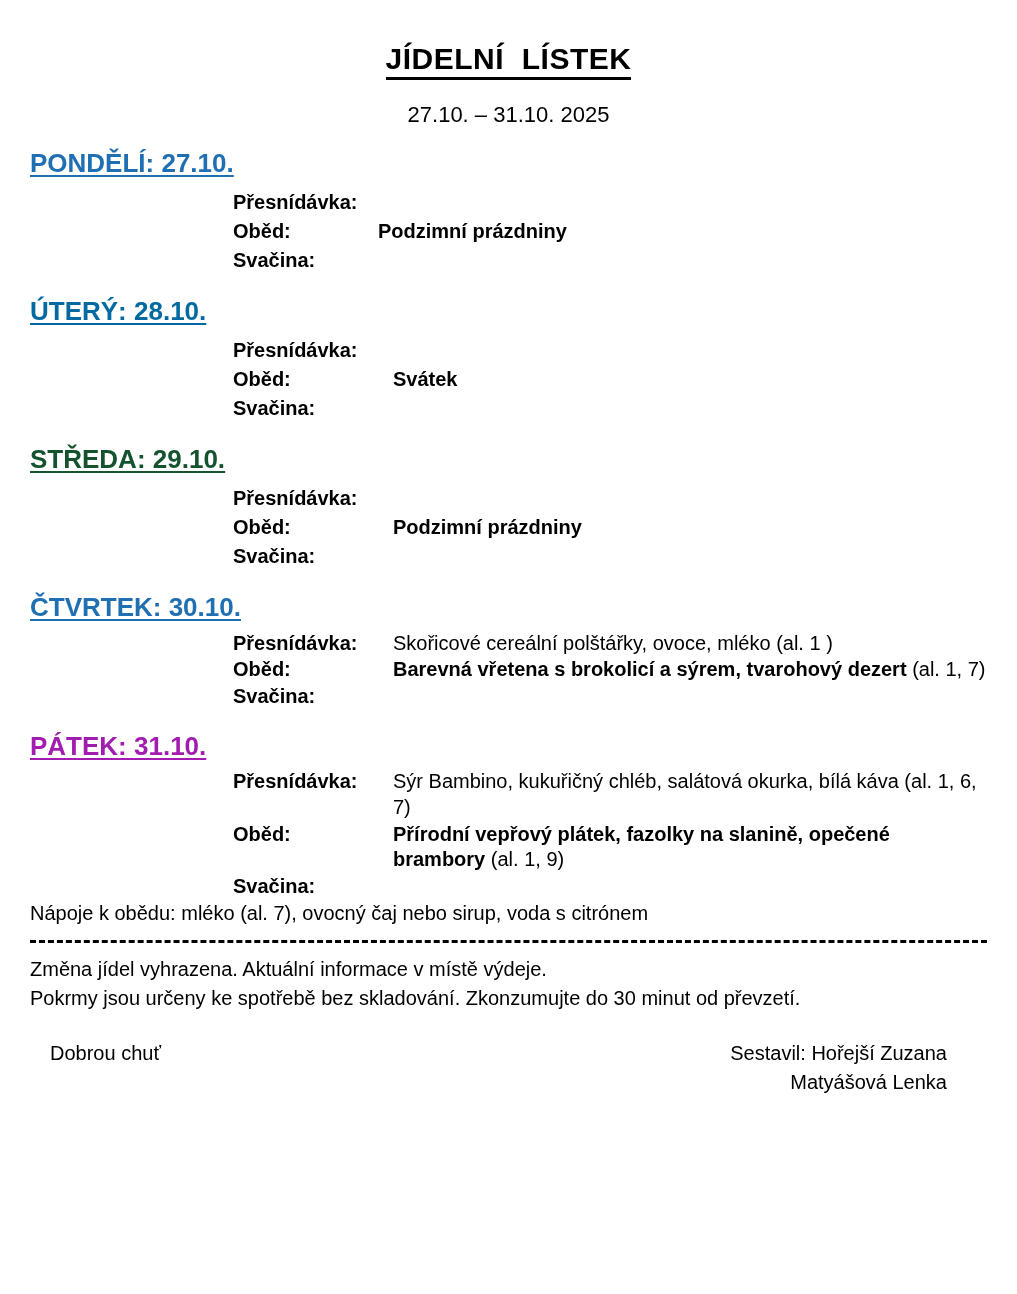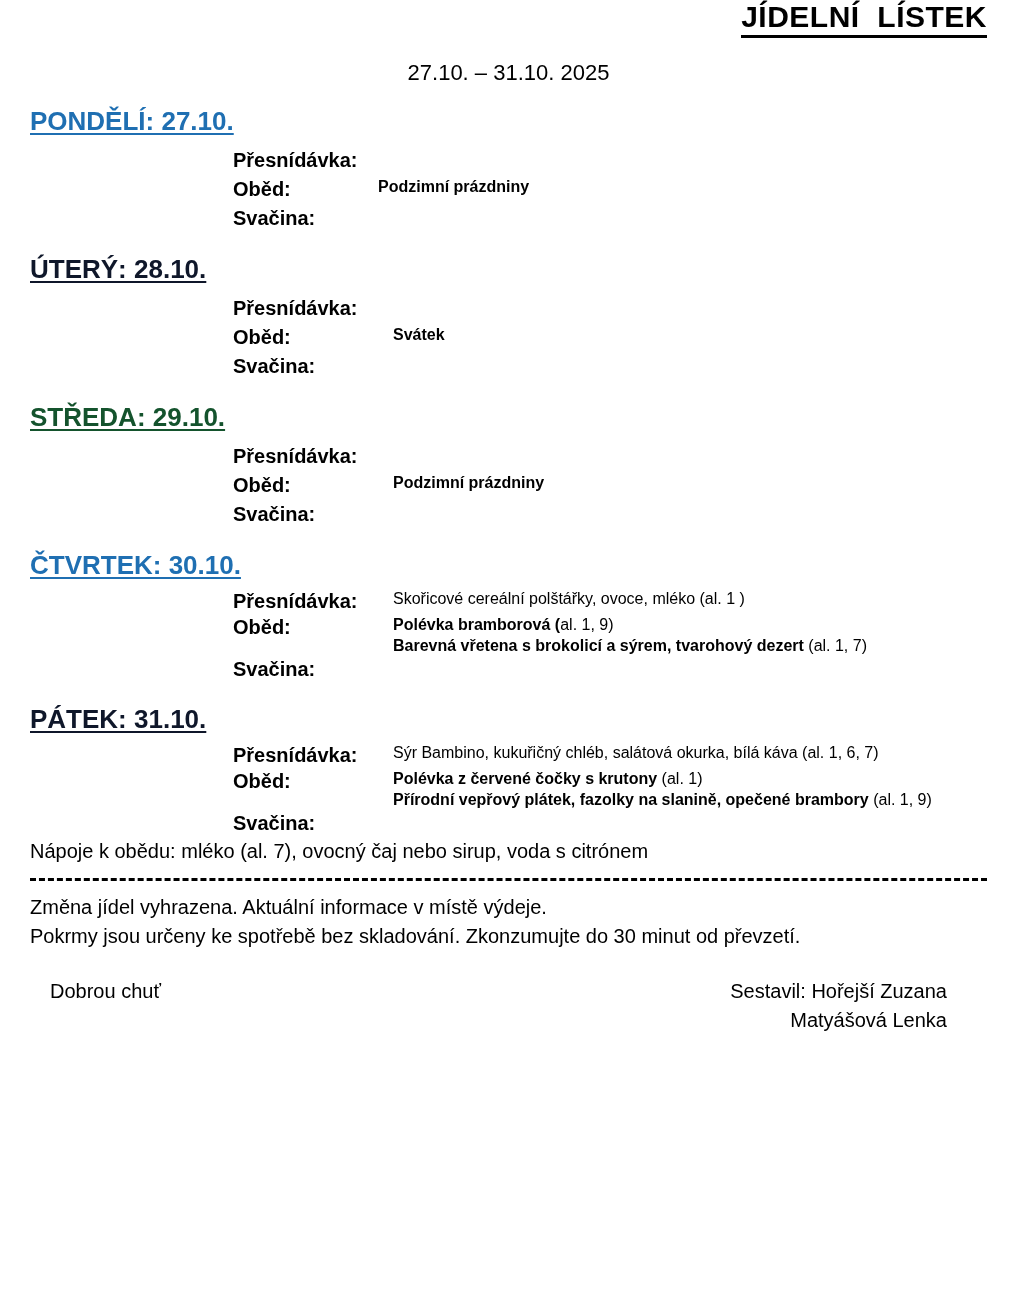--- a/index.html
+++ b/index.html
@@ -18,24 +18,25 @@
   .page {
     position: relative;
     width: 1017px;
     min-height: 1294px;
     box-sizing: border-box;
     padding: 0 30px 0 30px;
   }
 
   
   .doc-title {
-    text-align: right;
+    text-align: center;
     font-size: 30px;
     font-weight: bold;
     letter-spacing: 0.5px;
+    padding-top: 42px;
     line-height: 1.1;
   }
   .doc-title .ul {
     display: inline-block;
     border-bottom: 3px solid #000;
     padding-bottom: 2px;
     white-space: pre;
   }
   .doc-subtitle {
     text-align: center;
@@ -74,21 +75,21 @@
     flex: 0 0 auto;
     width: 160px;
     padding-left: 203px;
     box-sizing: content-box;
     font-size: 20px;
     font-weight: bold;
     white-space: nowrap;
   }
   .meal-value {
     flex: 1 1 auto;
-    font-size: 16px;
+    font-size: 20px;
     font-weight: normal;
     max-width: 600px;
   }
   .meal-value .b { font-weight: bold; }
   .meal-value .n { font-weight: normal; }
 
   
   .meal-value.closed {
     font-weight: bold;
   }
@@ -159,21 +160,21 @@
         <div class="meal-value closed">Podzimní prázdniny</div>
       </div>
       <div class="meal-row">
         <div class="meal-label">Svačina:</div>
         <div class="meal-value closed"></div>
       </div>
     </div>
   </div>
 
   <div class="day-block closed">
-    <div class="day-heading" style="color: #0f172a;"><span class="day-heading-inner">ÚTERÝ: 28.10.</span></div>
+    <div class="day-heading" style="color: #0369a1;"><span class="day-heading-inner">ÚTERÝ: 28.10.</span></div>
     <div class="meal-rows">
       <div class="meal-row">
         <div class="meal-label">Přesnídávka:</div>
         <div class="meal-value closed"></div>
       </div>
       <div class="meal-row">
         <div class="meal-label">Oběd:</div>
         <div class="meal-value closed">Svátek</div>
       </div>
       <div class="meal-row">
@@ -204,41 +205,39 @@
   <div class="day-block open">
     <div class="day-heading" style="color: rgb(31, 111, 178);"><span class="day-heading-inner">ČTVRTEK: 30.10.</span></div>
     <div class="meal-rows">
       <div class="meal-row">
         <div class="meal-label">Přesnídávka:</div>
         <div class="meal-value">Skořicové cereální polštářky, ovoce, mléko (al. 1 )</div>
       </div>
       <div class="meal-row">
         <div class="meal-label">Oběd:</div>
         <div class="meal-value">
-          <div><span class="b">Polévka bramborová (</span><span class="n">al. 1, 9)</span></div>
           <div><span class="b">Barevná vřetena s brokolicí a sýrem, tvarohový dezert </span><span class="n">(al. 1, 7)</span></div>
         </div>
       </div>
       <div class="meal-row">
         <div class="meal-label">Svačina:</div>
       </div>
     </div>
   </div>
 
   <div class="day-block open">
-    <div class="day-heading" style="color: #0f172a; text-decoration: underline;"><span class="day-heading-inner">PÁTEK: 31.10.</span></div>
+    <div class="day-heading" style="color: #a21caf; text-decoration: underline;"><span class="day-heading-inner">PÁTEK: 31.10.</span></div>
     <div class="meal-rows">
       <div class="meal-row">
         <div class="meal-label">Přesnídávka:</div>
         <div class="meal-value">Sýr Bambino, kukuřičný chléb, salátová okurka, bílá káva (al. 1, 6, 7)</div>
       </div>
       <div class="meal-row">
         <div class="meal-label">Oběd:</div>
         <div class="meal-value">
-          <div><span class="b">Polévka z červené čočky s krutony </span><span class="n">(al. 1)</span></div>
           <div><span class="b">Přírodní vepřový plátek, fazolky na slanině, opečené brambory </span><span class="n">(al. 1, 9)</span></div>
         </div>
       </div>
       <div class="meal-row">
         <div class="meal-label">Svačina:</div>
       </div>
     </div>
   </div>
 
   <div class="drinks-line">Nápoje k obědu: mléko (al. 7), ovocný čaj nebo sirup, voda s citrónem</div>

